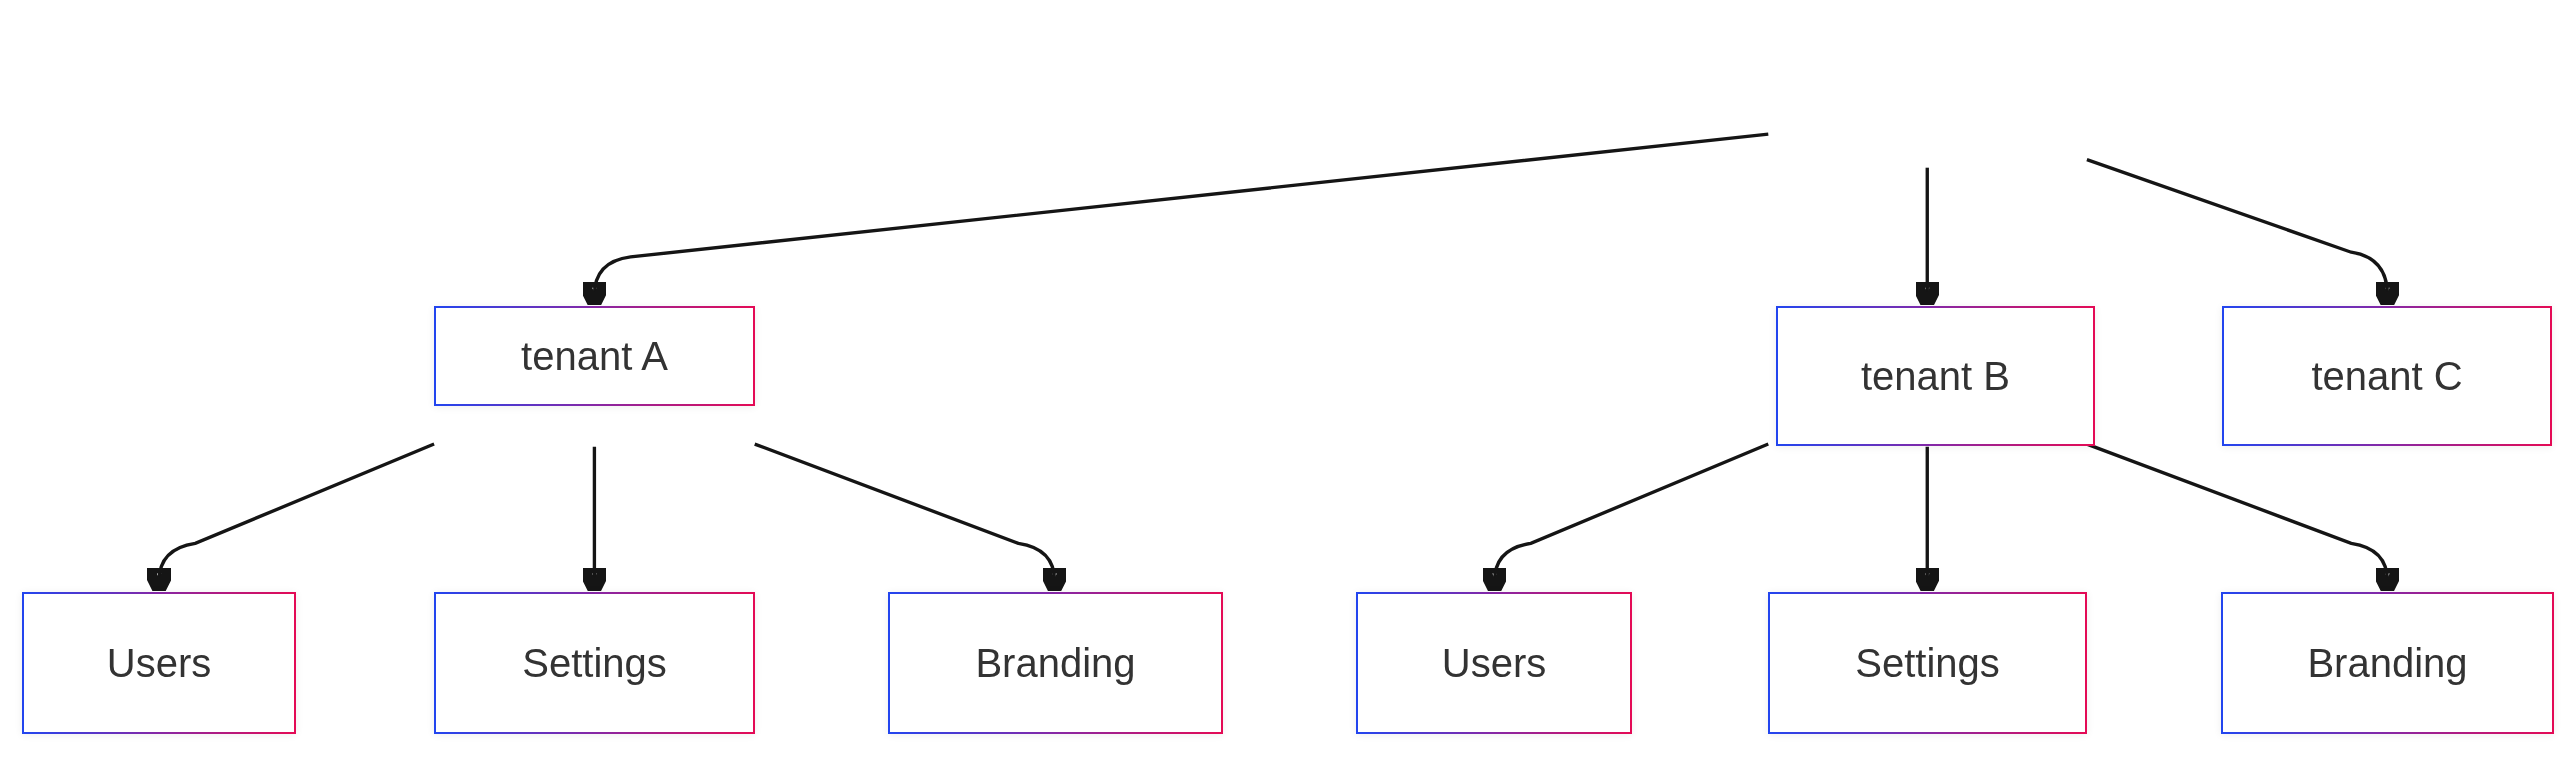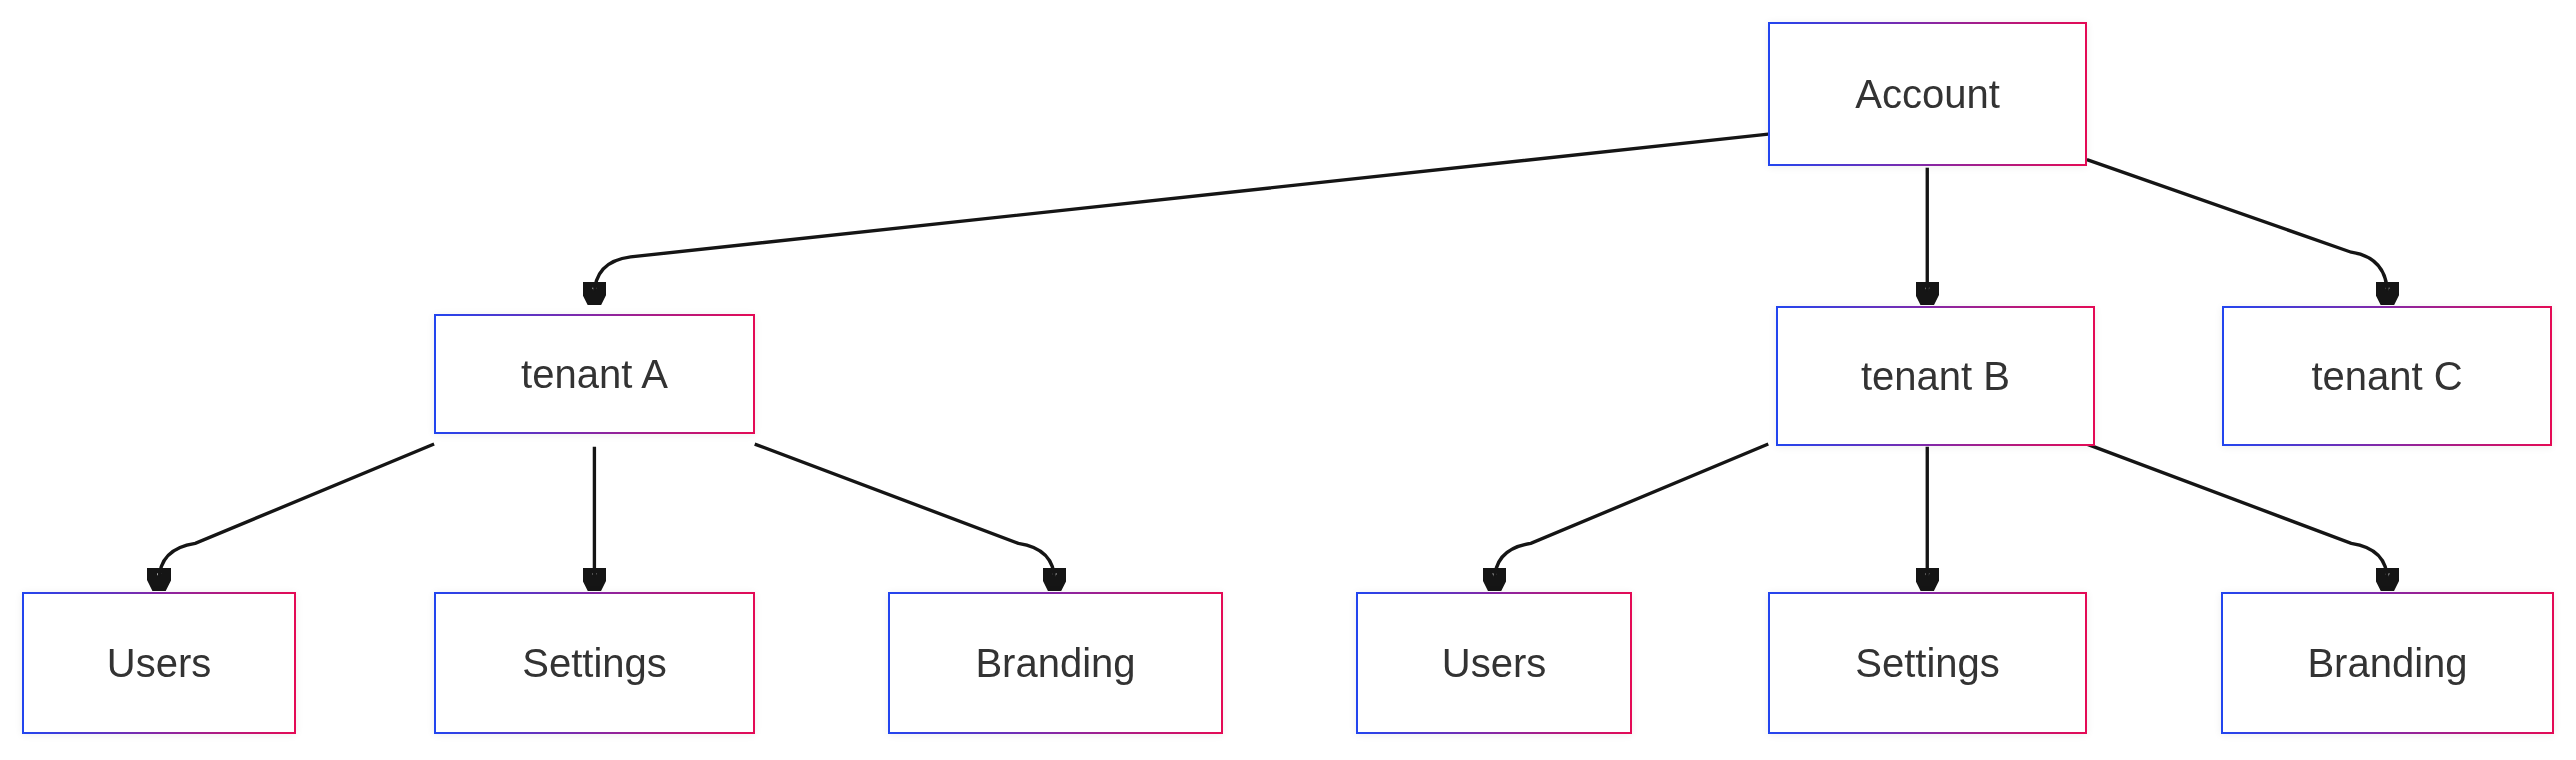--- a/index.html
+++ b/index.html
@@ -18,21 +18,21 @@
     background:#ffffff;
     border:2.7px solid #8627a5;
     border-image:linear-gradient(90deg,#2245ef 0%,#8627a5 50%,#e40a55 100%) 1;
     display:flex;align-items:center;justify-content:center;
     font-size:40px;line-height:1;color:#333333;
     box-shadow:0 1.3px 8px rgba(0,0,0,0.07);
   }
   
   .n-account   {left:1768px;top:22px; width:319px;height:144px;}
   
-  .n-tenant-a  {left:434px; top:314px;width:321px;height:120px;}
+  .n-tenant-a  {left:434px; top:306px;width:321px;height:100px;}
   .n-tenant-b  {left:1768px;top:306px;width:319px;height:140px;margin-left:8px;}
   .n-tenant-c  {left:2222px;top:306px;width:330px;height:140px;}
   
   .n-users-a   {left:22px;  top:592px;width:274px;height:142px;}
   .n-settings-a{left:434px; top:592px;width:321px;height:142px;}
   .n-branding-a{left:888px;top:592px;width:335px;height:142px;}
   .n-users-b   {left:1356px;top:592px;width:276px;height:142px;}
   .n-settings-b{left:1768px;top:592px;width:319px;height:142px;}
   .n-branding-b{left:2221px;top:592px;width:333px;height:142px;}
 </style>
@@ -51,23 +51,20 @@
     <path d="M 2873 250 L 2873 450" marker-end="url(#arrow)"></path>
     <path d="M 3111 238 L 3505 376 Q 3559 384 3559 440 L 3559 450" marker-end="url(#arrow)"></path>
     <path d="M 647 662 L 291 810 Q 237 818 237 866 L 237 876" marker-end="url(#arrow)"></path>
     <path d="M 886 666 L 886 876" marker-end="url(#arrow)"></path>
     <path d="M 1125 662 L 1518 810 Q 1572 818 1572 866 L 1572 876" marker-end="url(#arrow)"></path>
     <path d="M 2636 662 L 2282 810 Q 2228 818 2228 866 L 2228 876" marker-end="url(#arrow)"></path>
     <path d="M 2873 666 L 2873 876" marker-end="url(#arrow)"></path>
     <path d="M 3111 662 L 3505 810 Q 3559 818 3559 866 L 3559 876" marker-end="url(#arrow)"></path>
   </svg>
 
-  <div class="node n-account">
-    <span>Account</span>
-  </div>
 
   <div class="node n-tenant-a">
     <span>tenant A</span>
   </div>
   <div class="node n-tenant-b">
     <span>tenant B</span>
   </div>
   <div class="node n-tenant-c">
     <span>tenant C</span>
   </div>

